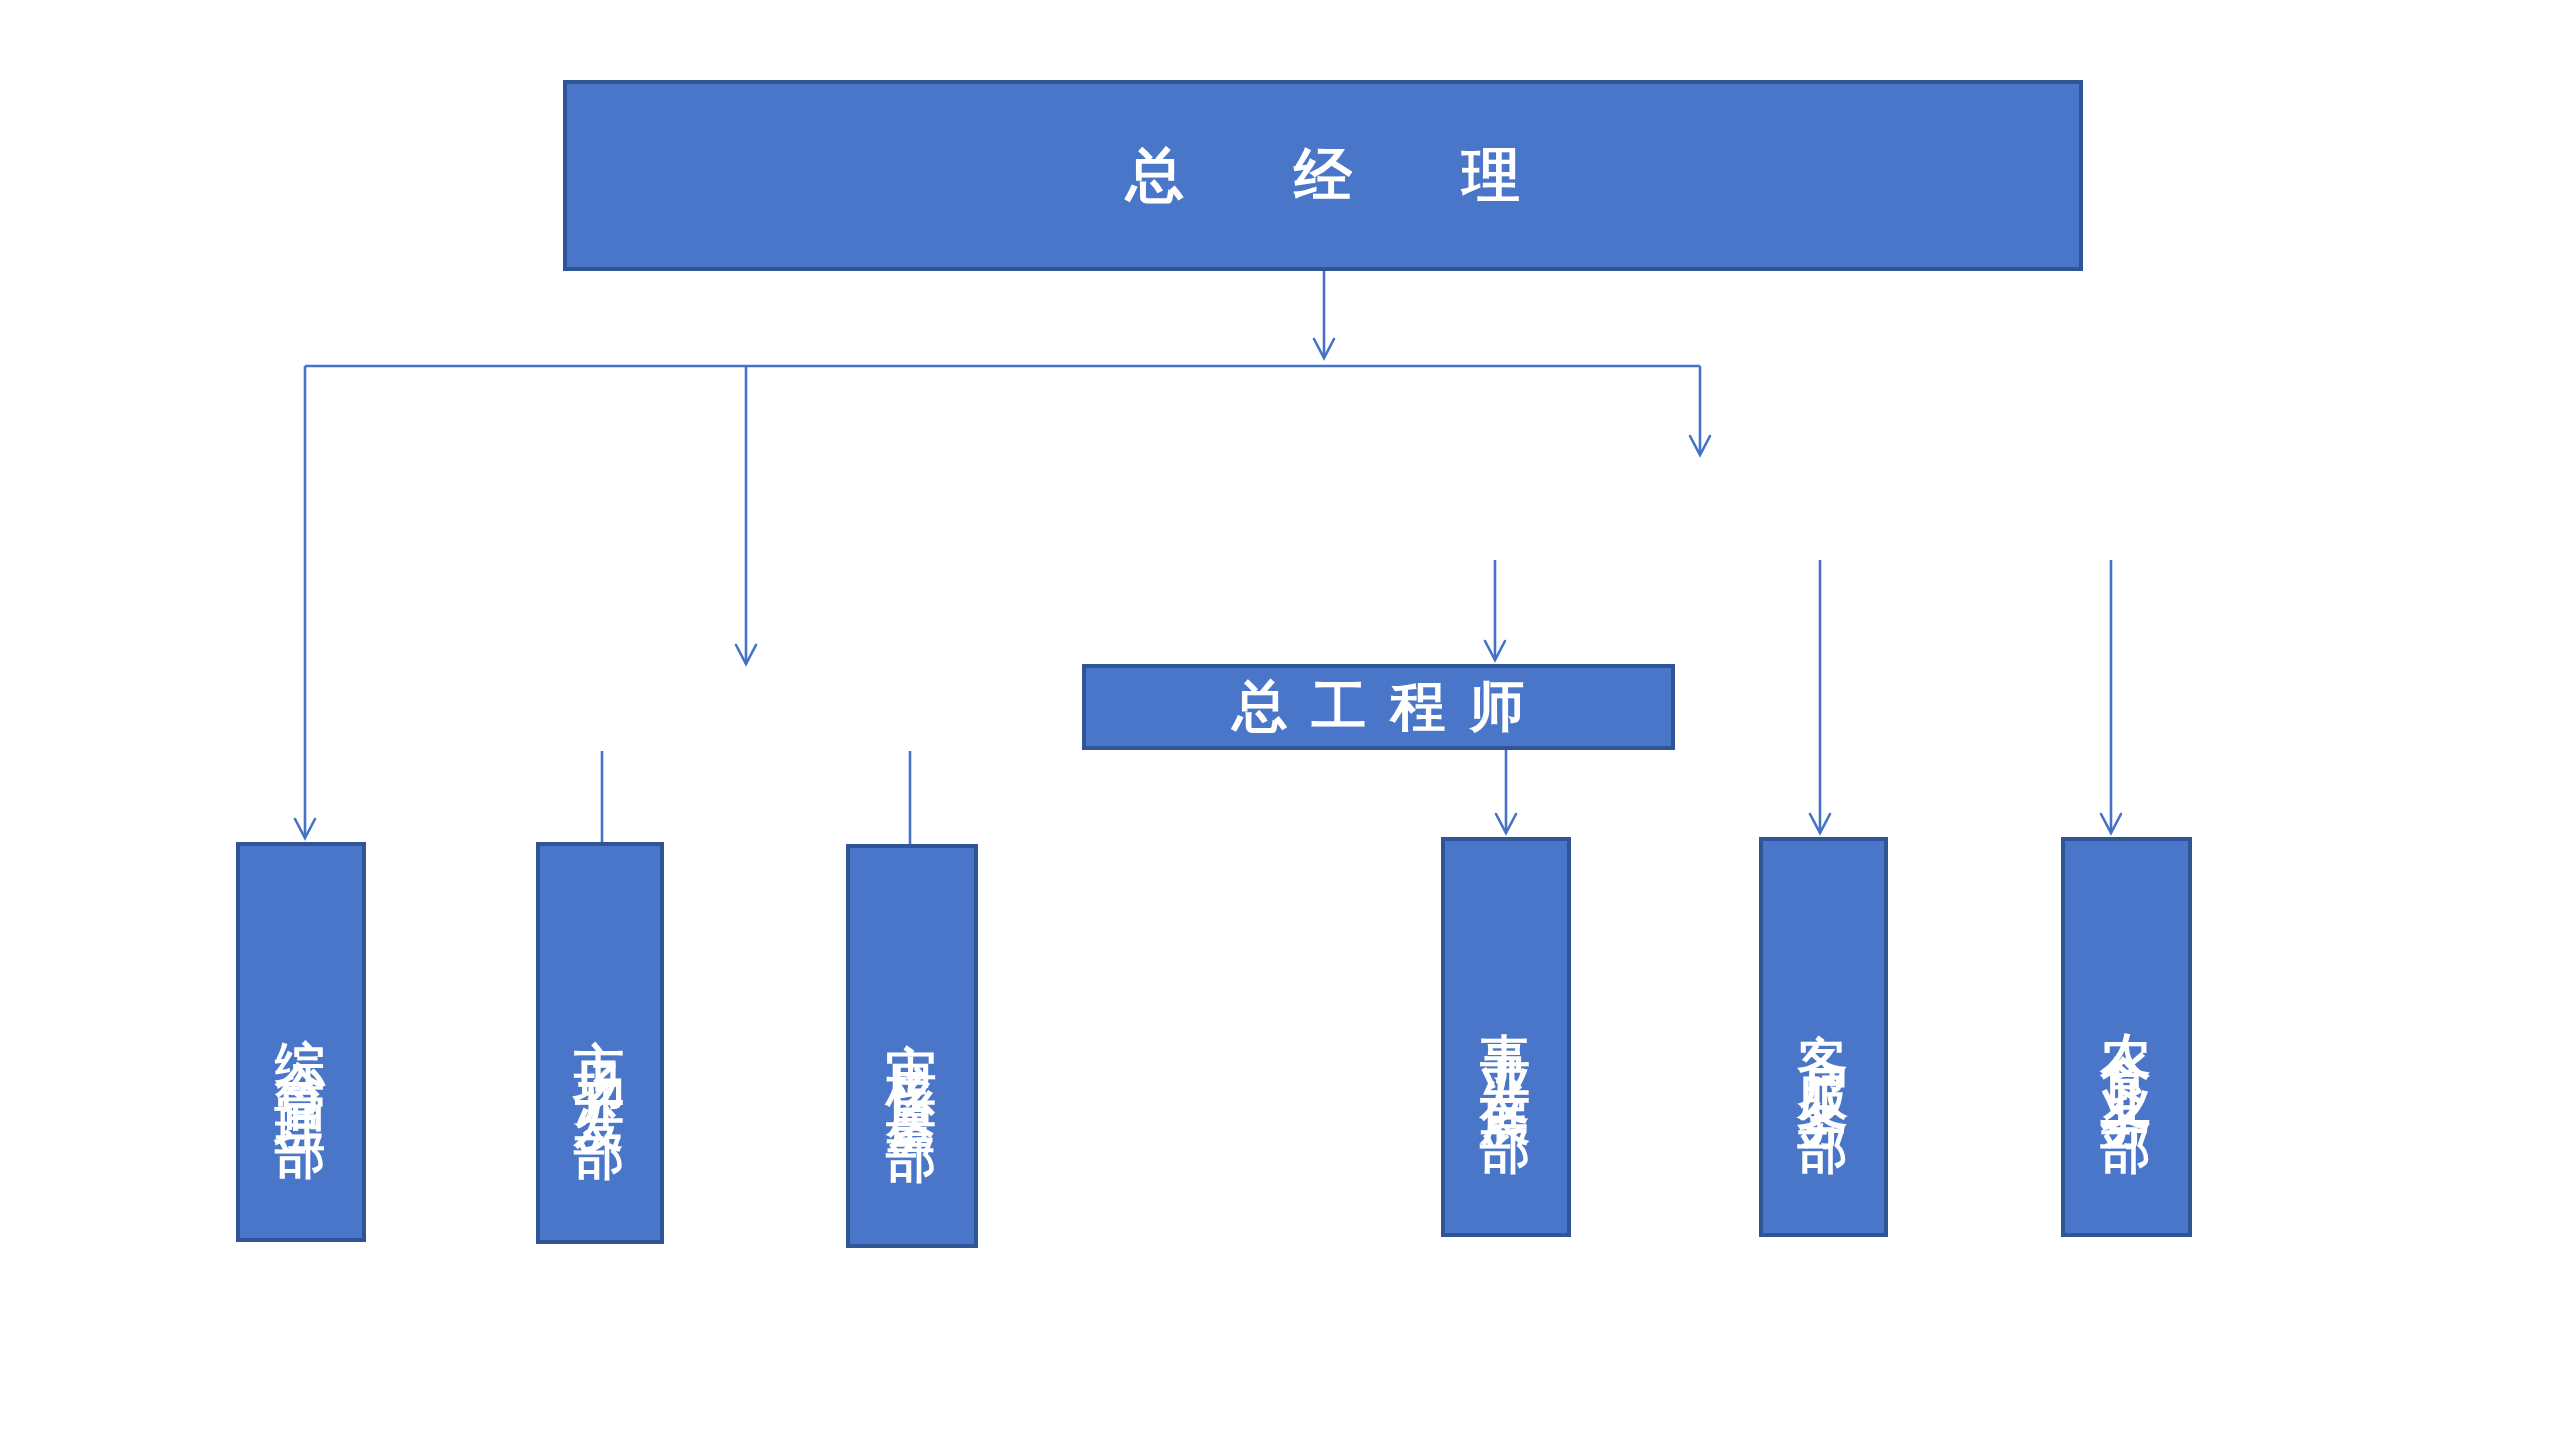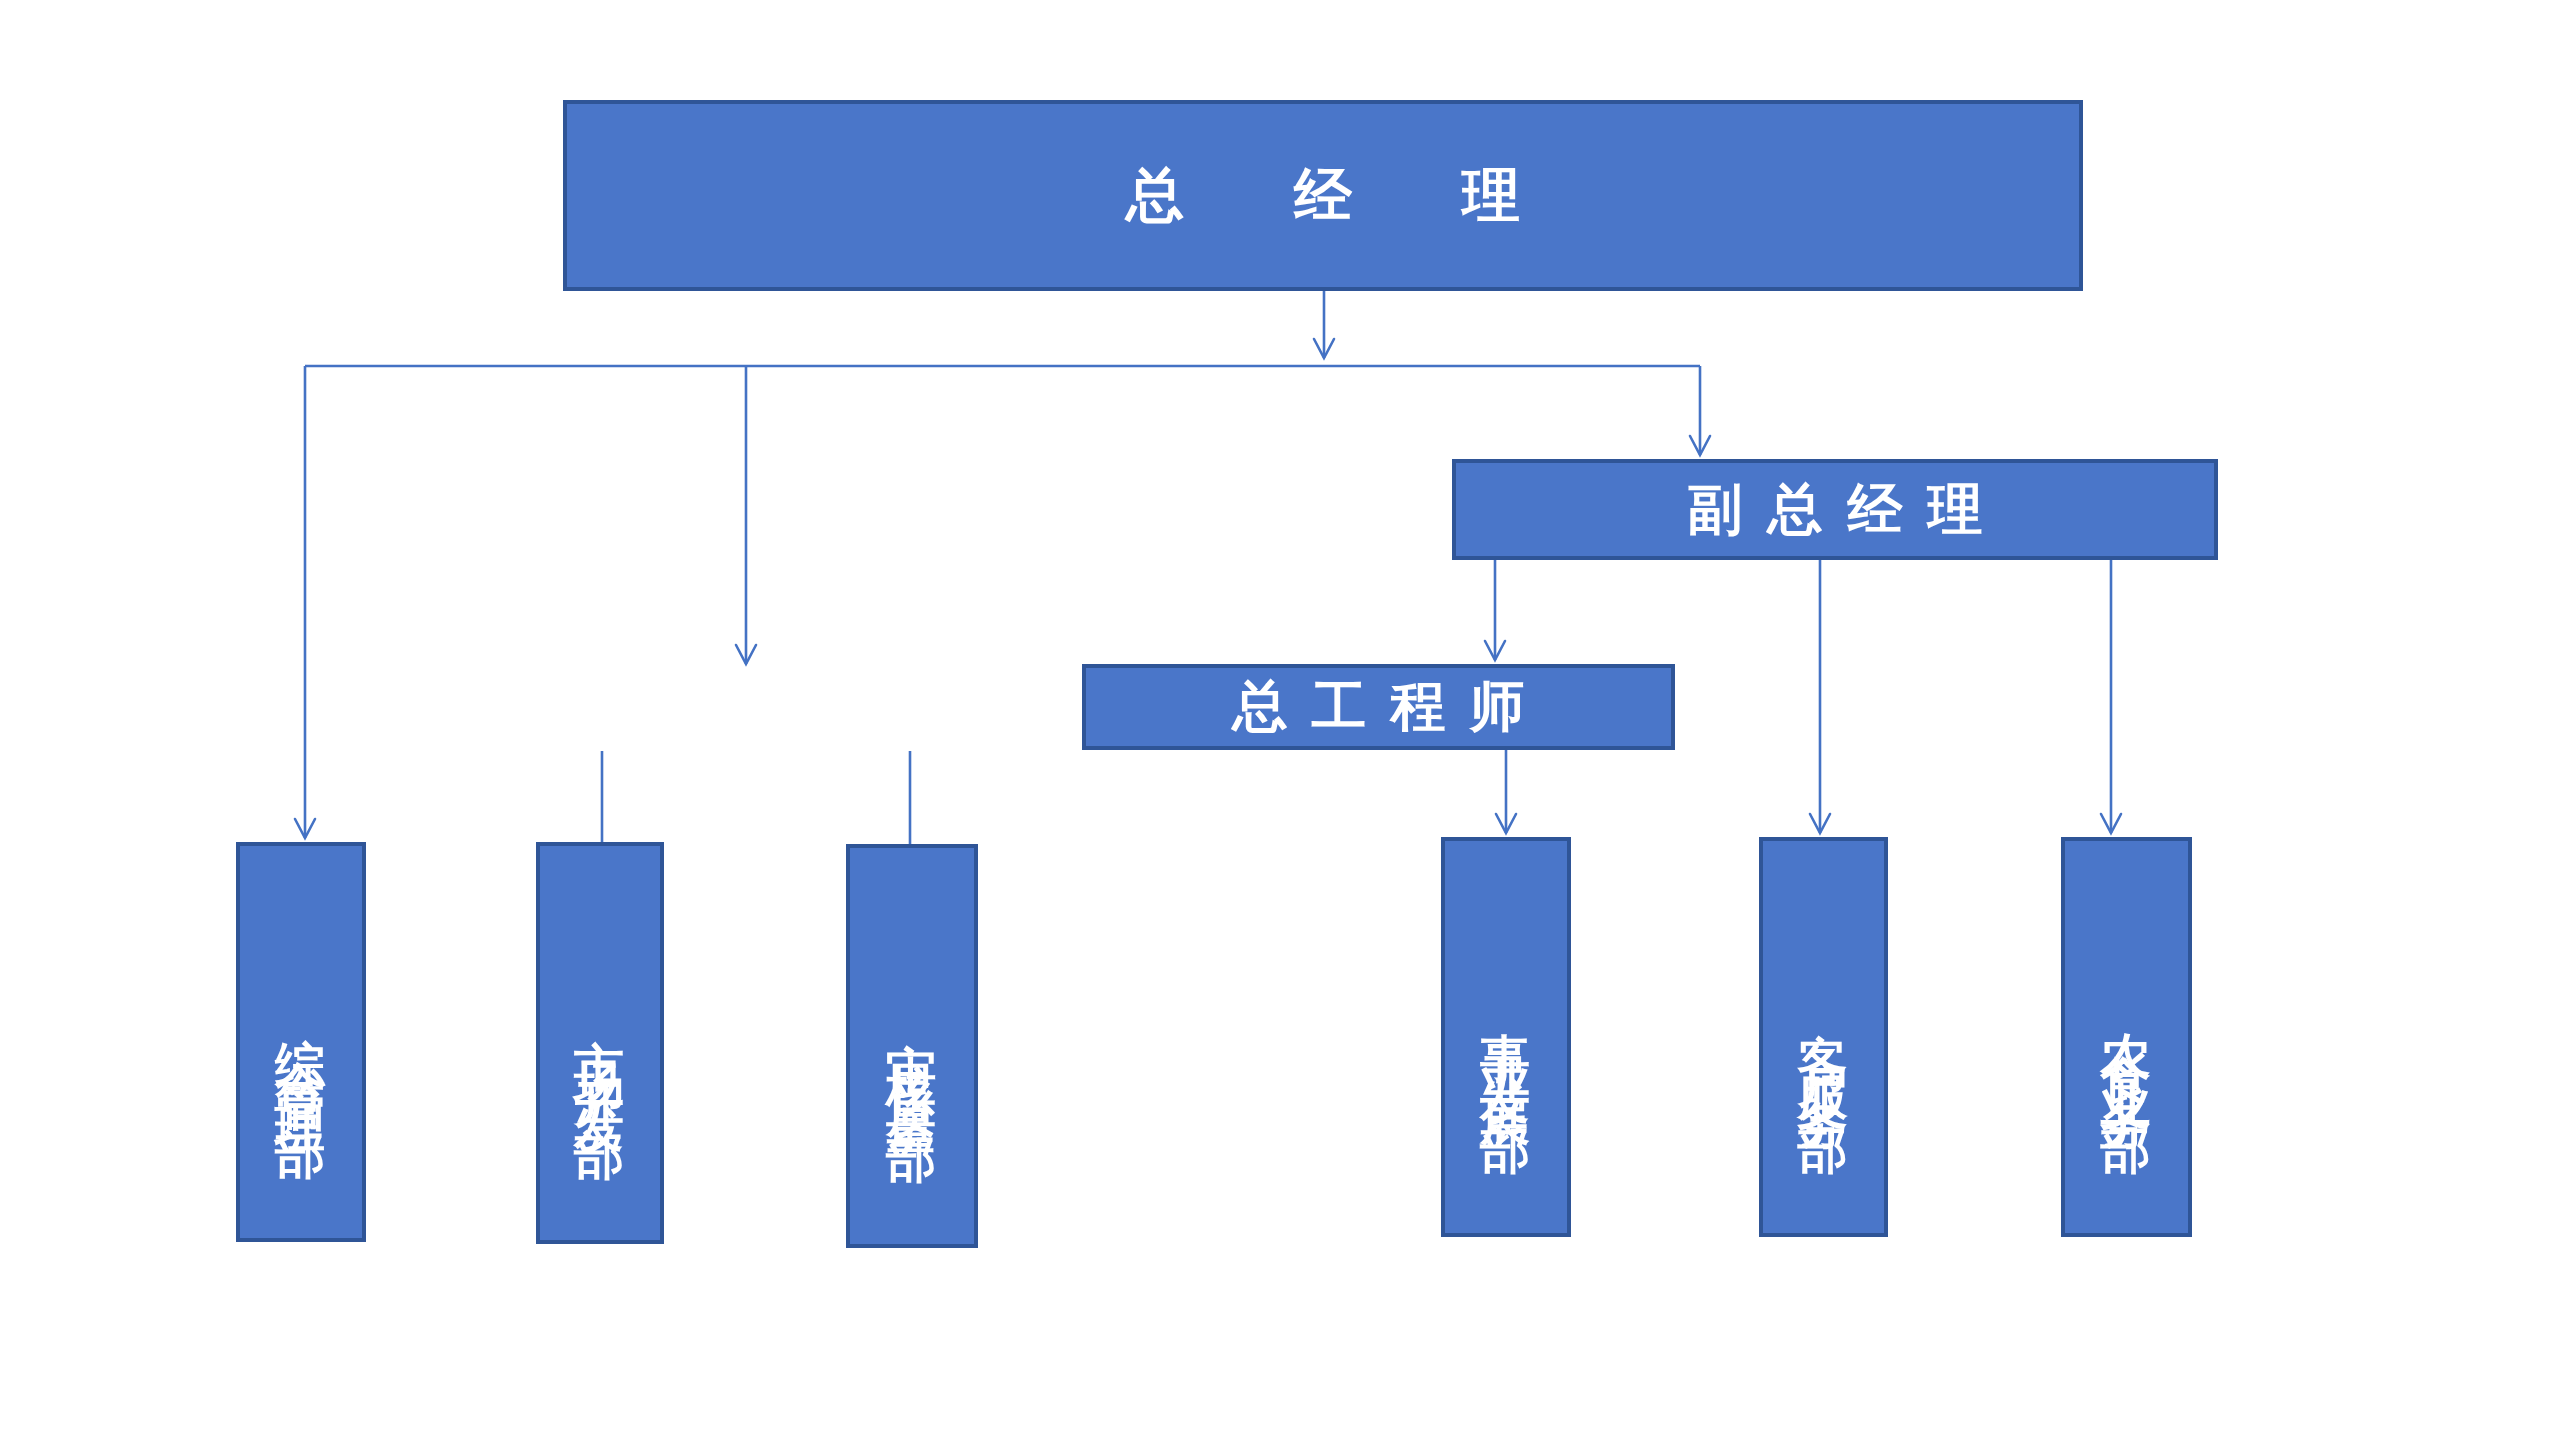--- a/index.html
+++ b/index.html
@@ -30,21 +30,21 @@
     border: 4px solid #2f5597;
     display: flex;
     align-items: center;
     justify-content: center;
     color: #ffffff;
   }
   .node .txt {
     white-space: nowrap;
   }
   
-  .n-gm      { left: 563px;  top: 80px;  width: 1520px; height: 191px; margin-top: 20px; }
+  .n-gm      { left: 563px;  top: 80px;  width: 1520px; height: 191px; }
   .n-dgm     { left: 1452px; top: 459px; width: 766px;  height: 101px; }
   .n-gma     { left: 473px;  top: 668px; width: 588px;  height: 83px;  }
   .n-ce      { left: 1082px; top: 664px; width: 593px;  height: 86px;  }
   
   .n-d1 { left: 236px;  top: 842px; width: 130px; height: 400px; }
   .n-d2 { left: 536px;  top: 842px; width: 128px; height: 402px; }
   .n-d3 { left: 846px;  top: 844px; width: 132px; height: 404px; }
   .n-d4 { left: 1441px; top: 837px; width: 130px; height: 400px; }
   .n-d5 { left: 1759px; top: 837px; width: 129px; height: 400px; }
   .n-d6 { left: 2061px; top: 837px; width: 131px; height: 400px; }
@@ -105,23 +105,20 @@
       <line x1="1506" y1="750" x2="1506" y2="833" marker-end="url(#arrow)"></line>
       <line x1="602" y1="751" x2="602" y2="844"></line>
       <line x1="910" y1="751" x2="910" y2="846"></line>
     </g>
   </svg>
 
   <div class="node n-gm">
     <span class="txt t-gm">总经理</span>
   </div>
 
-  <div class="node n-dgm">
-    <span class="txt t-dgm">副总经理</span>
-  </div>
 
 
   <div class="node n-ce">
     <span class="txt t-ce">总工程师</span>
   </div>
 
   <div class="node n-d1">
     <span class="txt t-vert">综合管理部</span>
   </div>
 

